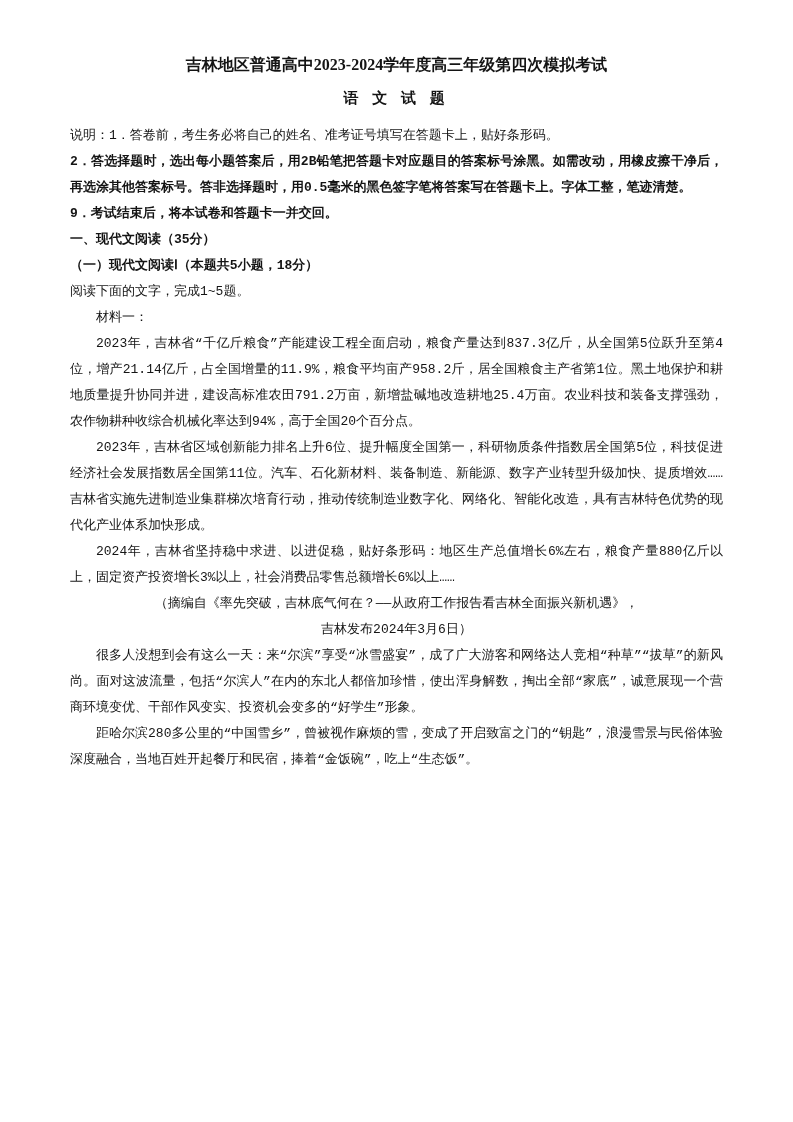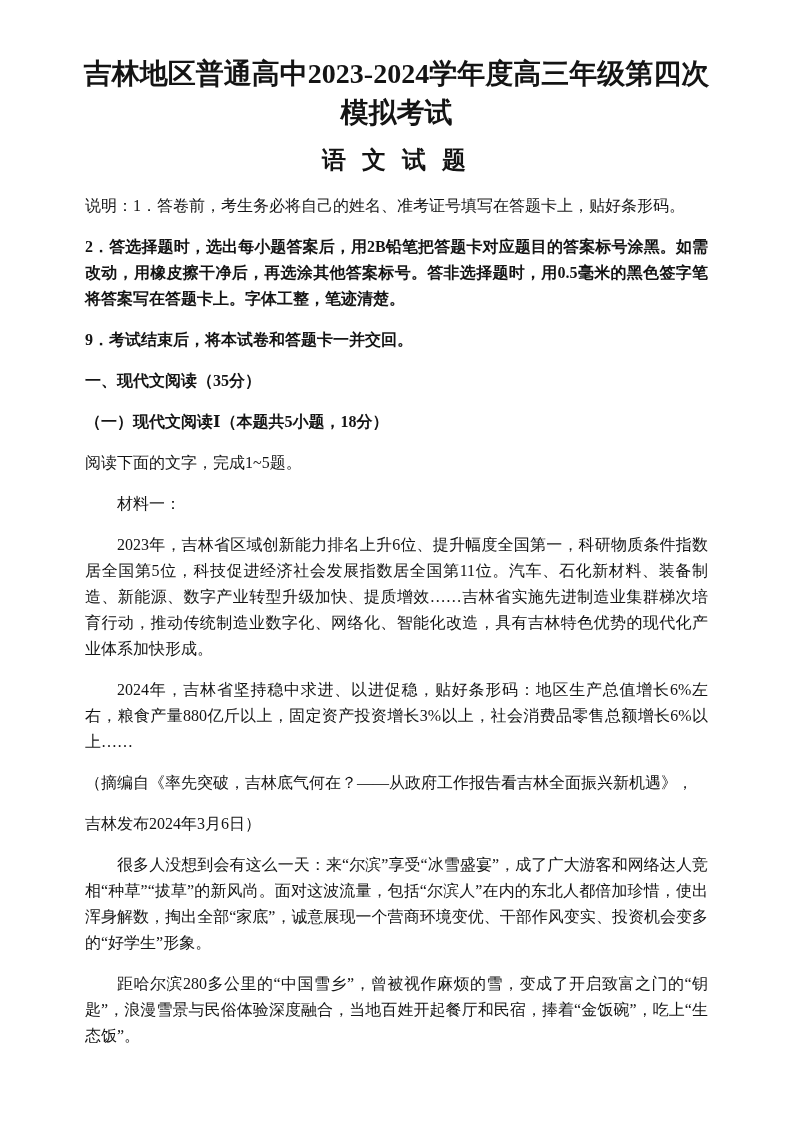--- a/index.html
+++ b/index.html
@@ -13,63 +13,65 @@
   .page {
     box-sizing: border-box;
     width: 793px;
     height: 1122px;
     padding: 54px 70px 30px 70px;
     background: #ffffff;
     color: #141414;
     font-family: "Liberation Serif", "DejaVu Serif", serif;
   }
   .doc-title {
-    font-size: 28px;
+    font-size: 16px;
     font-weight: 700;
     text-align: center;
     margin: 0 0 12px 0;
     line-height: 1.4;
   }
   .doc-subtitle {
-    font-size: 24px;
+    font-size: 15px;
     font-weight: 700;
     text-align: center;
     letter-spacing: 5px;
     margin: 0 0 14px 0;
     line-height: 1.4;
   }
   p {
-    margin: 15px;
-    font-size: 16px;
+    margin: 0;
+    font-size: 13px;
     line-height: 26px;
     text-align: justify;
     word-break: break-all;
+    font-family: Liberation Mono, monospace;
   }
   .bold { font-weight: 700; }
   .indent { text-indent: 2em; }
-  .right { text-align: left; }
+  .right { text-align: center; }
   .heading { font-weight: 700; }
 </style>
 </head>
 <body>
 
 <div class="page">
 
   <h1 class="doc-title">吉林地区普通高中2023-2024学年度高三年级第四次模拟考试</h1>
   <h2 class="doc-subtitle">语 文 试 题</h2>
 
   <p class="notice">说明：1．答卷前，考生务必将自己的姓名、准考证号填写在答题卡上，贴好条形码。</p>
   <p class="notice bold">2．答选择题时，选出每小题答案后，用2B铅笔把答题卡对应题目的答案标号涂黑。如需改动，用橡皮擦干净后，再选涂其他答案标号。答非选择题时，用0.5毫米的黑色签字笔将答案写在答题卡上。字体工整，笔迹清楚。</p>
   <p class="notice bold">9．考试结束后，将本试卷和答题卡一并交回。</p>
 
   <p class="heading">一、现代文阅读（35分）</p>
   <p class="heading">（一）现代文阅读Ⅰ（本题共5小题，18分）</p>
   <p>阅读下面的文字，完成1~5题。</p>
 
   <p class="indent">材料一：</p>
+  <p class="indent">2023年，吉林省“千亿斤粮食”产能建设工程全面启动，粮食产量达到837.3亿斤，从全国第5位跃升至第4位，增产21.14亿斤，占全国增量的11.9%，粮食平均亩产958.2斤，居全国粮食主产省第1位。黑土地保护和耕地质量提升协同并进，建设高标准农田791.2万亩，新增盐碱地改造耕地25.4万亩。农业科技和装备支撑强劲，农作物耕种收综合机械化率达到94%，高于全国20个百分点。</p>
   <p class="indent">2023年，吉林省区域创新能力排名上升6位、提升幅度全国第一，科研物质条件指数居全国第5位，科技促进经济社会发展指数居全国第11位。汽车、石化新材料、装备制造、新能源、数字产业转型升级加快、提质增效……吉林省实施先进制造业集群梯次培育行动，推动传统制造业数字化、网络化、智能化改造，具有吉林特色优势的现代化产业体系加快形成。</p>
   <p class="indent">2024年，吉林省坚持稳中求进、以进促稳，贴好条形码：地区生产总值增长6%左右，粮食产量880亿斤以上，固定资产投资增长3%以上，社会消费品零售总额增长6%以上……</p>
 
   <p class="right">（摘编自《率先突破，吉林底气何在？——从政府工作报告看吉林全面振兴新机遇》，</p>
   <p class="right">吉林发布2024年3月6日）</p>
 
   <p class="indent">很多人没想到会有这么一天：来“尔滨”享受“冰雪盛宴”，成了广大游客和网络达人竞相“种草”“拔草”的新风尚。面对这波流量，包括“尔滨人”在内的东北人都倍加珍惜，使出浑身解数，掏出全部“家底”，诚意展现一个营商环境变优、干部作风变实、投资机会变多的“好学生”形象。</p>
   <p class="indent">距哈尔滨280多公里的“中国雪乡”，曾被视作麻烦的雪，变成了开启致富之门的“钥匙”，浪漫雪景与民俗体验深度融合，当地百姓开起餐厅和民宿，捧着“金饭碗”，吃上“生态饭”。</p>
 
 </div>

